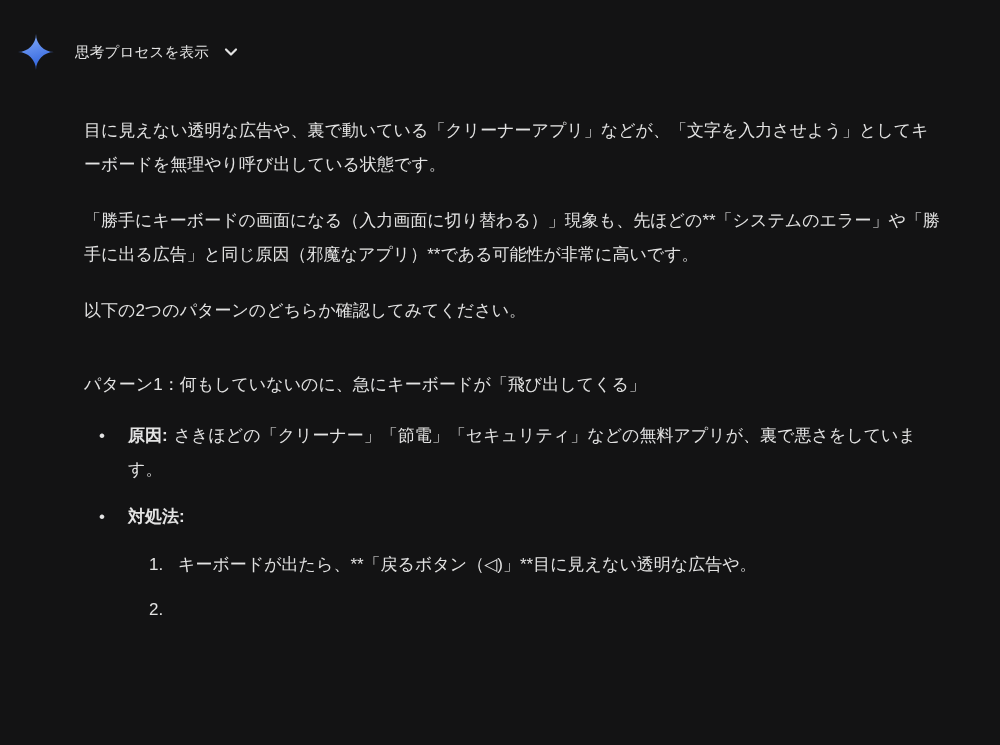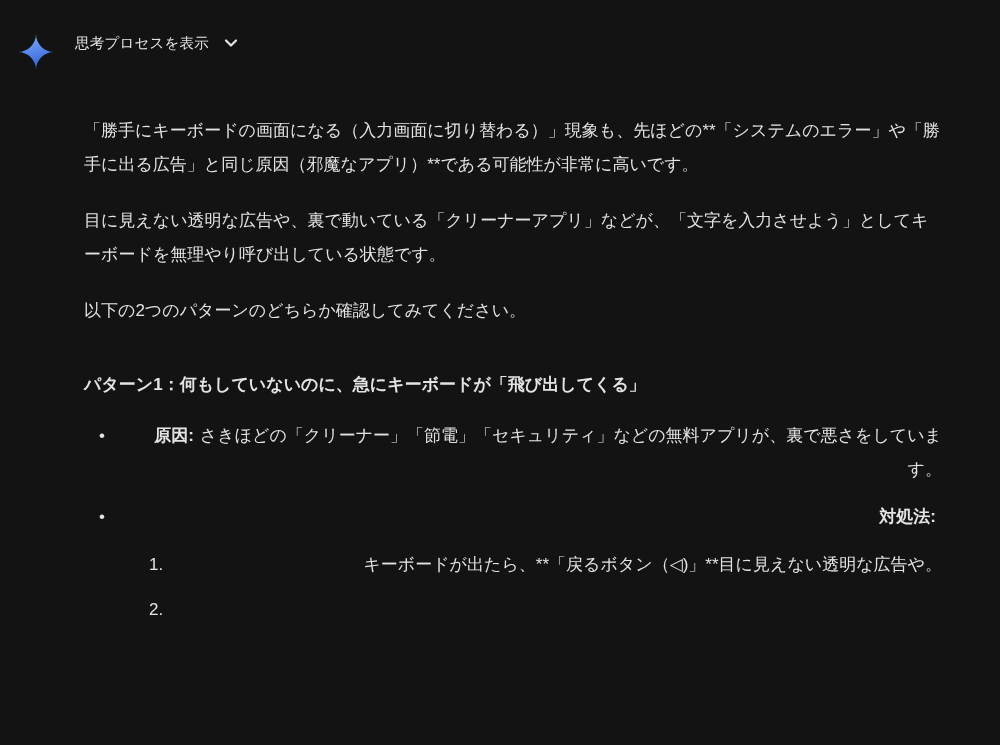--- a/index.html
+++ b/index.html
@@ -12,46 +12,46 @@
   html,body{margin:0;padding:0;}
   body{
     width:1000px;height:745px;
     background:var(--background);
     color:var(--text);
     font-family:"Liberation Sans","DejaVu Sans",sans-serif;
     overflow:hidden;position:relative;
   }
   .thoughts-toggle{
     position:absolute;top:34px;left:18px;
-    display:flex;
+    display:flex;align-items:center;
     cursor:pointer;background:none;border:none;color:var(--text);
     padding:0;
     font-family:Liberation Mono, monospace;
   }
   .sparkle{width:36px;height:36px;flex:0 0 auto;}
   .toggle-label{
     margin-left:21px;
     font-size:14.5px;
     letter-spacing:.2px;
     color:var(--text);
   }
   .chevron{margin-left:13px;width:18px;height:18px;flex:0 0 auto;}
   .content{
     position:absolute;left:84px;top:114px;width:858px;
     font-size:17px;line-height:34px;
   }
   .content p{margin:0 0 26px;}
   .content p.tight{margin-bottom:22px;}
   h3.section-heading{
     margin:40px 0 17px;
-    font-size:17px;line-height:34px;font-weight:700;
+    font-size:17px;line-height:34px;font-weight:400;
   }
   ul.bullet-list{list-style:none;margin:6px 0 0;padding:0;}
   ul.bullet-list>li{
-    position:relative;padding-left:44px;margin-bottom:13px;text-align:right;
+    position:relative;padding-left:44px;margin-bottom:13px;
   }
   ul.bullet-list>li::before{
     content:"\2022";
     position:absolute;left:15px;top:0;
     font-size:17px;
   }
   .bullet-label{font-weight:700;margin-right:6px;}
   ol.step-list{list-style:none;margin:14px 0 0;padding:0;}
   ol.step-list>li{
     position:relative;padding-left:50px;margin-bottom:11px;
@@ -77,23 +77,23 @@
       <path fill="url(#sparkleGrad)" d="M12 0C12 6.627 6.627 12 0 12c6.627 0 12 5.373 12 12 0-6.627 5.373-12 12-12C17.373 12 12 6.627 12 0Z"></path>
     </svg>
     <span class="toggle-label">思考プロセスを表示</span>
     <svg class="chevron" viewBox="0 0 18 18" aria-hidden="true">
       <polyline points="4,6.5 9,11.5 14,6.5" fill="none" stroke-width="2.2" stroke-linecap="round" stroke-linejoin="round"></polyline>
     </svg>
   </button>
 
   <div class="content">
 
+    <p class="tight">目に見えない透明な広告や、裏で動いている「クリーナーアプリ」などが、「文字を入力させよう」としてキーボードを無理やり呼び出している状態です。</p>
+
     <p class="tight">「勝手にキーボードの画面になる（入力画面に切り替わる）」現象も、先ほどの**「システムのエラー」や「勝手に出る広告」と同じ原因（邪魔なアプリ）**である可能性が非常に高いです。</p>
-
-    <p class="tight">目に見えない透明な広告や、裏で動いている「クリーナーアプリ」などが、「文字を入力させよう」としてキーボードを無理やり呼び出している状態です。</p>
 
     <p>以下の2つのパターンのどちらか確認してみてください。</p>
 
     <h3 class="section-heading">パターン1：何もしていないのに、急にキーボードが「飛び出してくる」</h3>
 
 
     <ul class="bullet-list">
       <li>
         <span class="bullet-label">原因:</span><span>さきほどの「クリーナー」「節電」「セキュリティ」などの無料アプリが、裏で悪さをしています。</span>
       </li>

